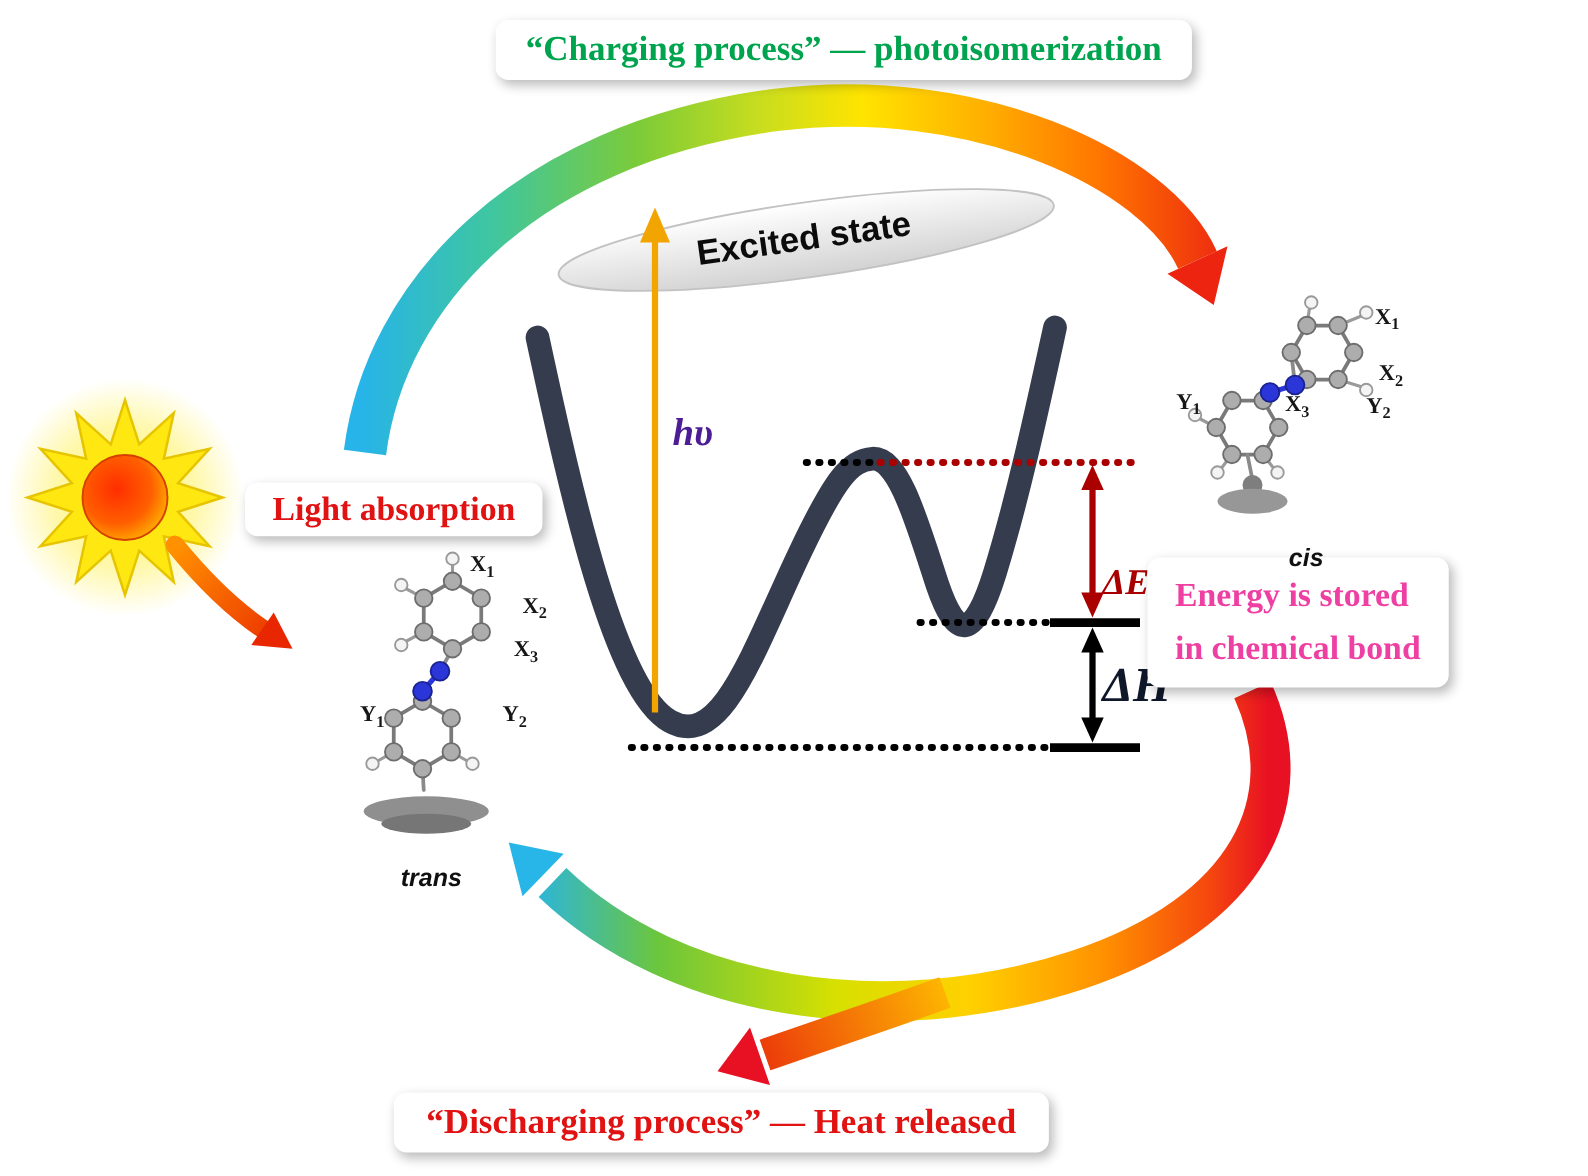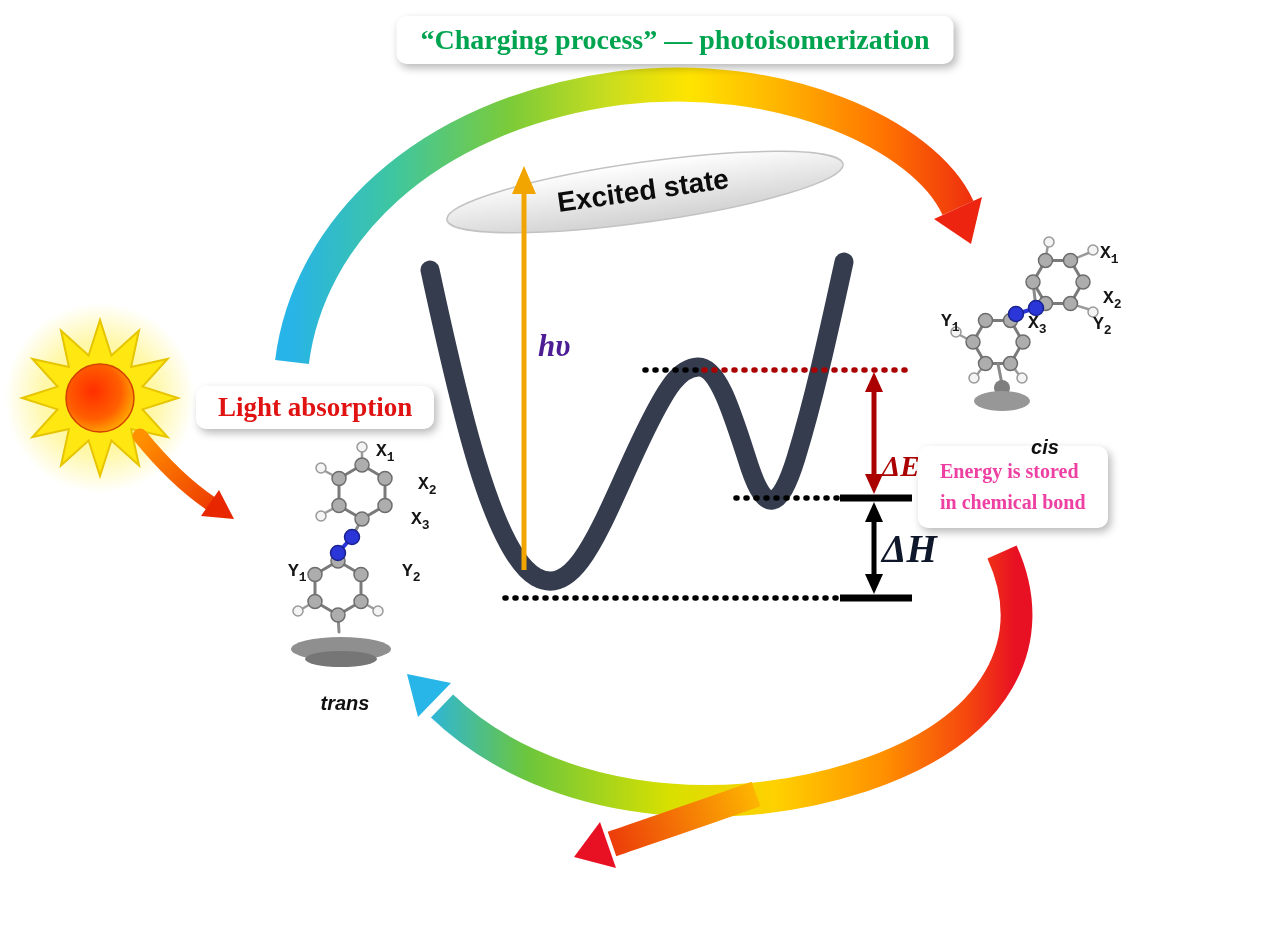--- a/index.html
+++ b/index.html
@@ -4,31 +4,31 @@
 <style>
   html,body{margin:0;padding:0;background:#fff;}
   .stage{position:relative;width:1270px;height:941px;background:#fff;overflow:hidden;
          font-family:"Liberation Serif","DejaVu Serif",serif;}
   svg.bg{position:absolute;left:0;top:0;}
   .box{position:absolute;background:#ffffff;border-radius:10px;
        box-shadow:3px 4px 9px rgba(0,0,0,.28);font-weight:bold;white-space:nowrap;}
   .title-green{left:675px;top:16px;transform:translateX(-50%);padding:8px 24px;
        font-size:28px;color:#00a44f;}
   .light-abs{left:196px;top:386px;padding:6px 22px;font-size:27px;color:#e01212;}
-  .energy-stored{left:918px;top:446px;padding:10px 22px;font-size:20px;color:#ee3fa2;line-height:1.55;}
+  .energy-stored{left:918px;top:446px;padding:10px 22px;font-size:27px;color:#ee3fa2;line-height:1.55;}
   .overcome{left:908px;top:682px;padding:12px 22px;font-size:27px;color:#c05812;line-height:1.6;}
   .discharging{left:577px;top:874px;transform:translateX(-50%);padding:8px 26px;
        font-size:28px;color:#e01212;}
   .excited{position:absolute;left:643px;top:191px;transform:translate(-50%,-50%) rotate(-8deg);
        font-family:"Liberation Sans","DejaVu Sans",sans-serif;font-weight:bold;font-size:28px;color:#0b0b0b;white-space:nowrap;}
   .hv{position:absolute;left:538px;top:328px;font-size:31px;font-weight:bold;font-style:italic;color:#4c1d95;}
   .dEa{position:absolute;left:882px;top:406px;font-size:29px;font-weight:bold;font-style:italic;color:#aa0000;margin-top:44px;}
   .dH{position:absolute;left:882px;top:526px;font-size:39px;font-weight:bold;font-style:italic;color:#0f172a;}
   .dEa sub,.ov-sub{font-size:19px;}
-  .mol-label{position:absolute;font-family:Liberation Mono, monospace;
+  .mol-label{position:absolute;font-family:Liberation Serif, serif;
        font-weight:bold;font-size:18px;color:#161616;white-space:nowrap;}
   .mol-label sub{font-size:13px;}
   .mol-caption{position:absolute;transform:translateX(-50%);font-family:"Liberation Sans","DejaVu Sans",sans-serif;
        font-weight:bold;font-style:italic;font-size:20px;color:#101010;margin-top:26px;}
   .ital{font-style:italic;}
 </style>
 </head>
 <body>
 
 <div class="stage">
@@ -230,20 +230,21 @@
   <div class="dH">ΔH</div>
 
   <div class="box light-abs">Light absorption</div>
 
   <div class="box energy-stored">
     <div>Energy is stored</div>
     <div>in chemical bond</div>
   </div>
 
 
+  <div class="box discharging">“Discharging process” — Heat released</div>
 
   <span class="mol-label" style="left:376px;top:441px;"><span>X</span><sub>1</sub></span>
   <span class="mol-label" style="left:418px;top:474px;"><span>X</span><sub>2</sub></span>
   <span class="mol-label" style="left:411px;top:509px;"><span>X</span><sub>3</sub></span>
   <span class="mol-label" style="left:288px;top:561px;"><span>Y</span><sub>1</sub></span>
   <span class="mol-label" style="left:402px;top:561px;"><span>Y</span><sub>2</sub></span>
   <span class="mol-caption" style="left:345px;top:666px;">trans</span>
 
   <span class="mol-label" style="left:1100px;top:243px;"><span>X</span><sub>1</sub></span>
   <span class="mol-label" style="left:1103px;top:288px;"><span>X</span><sub>2</sub></span>

